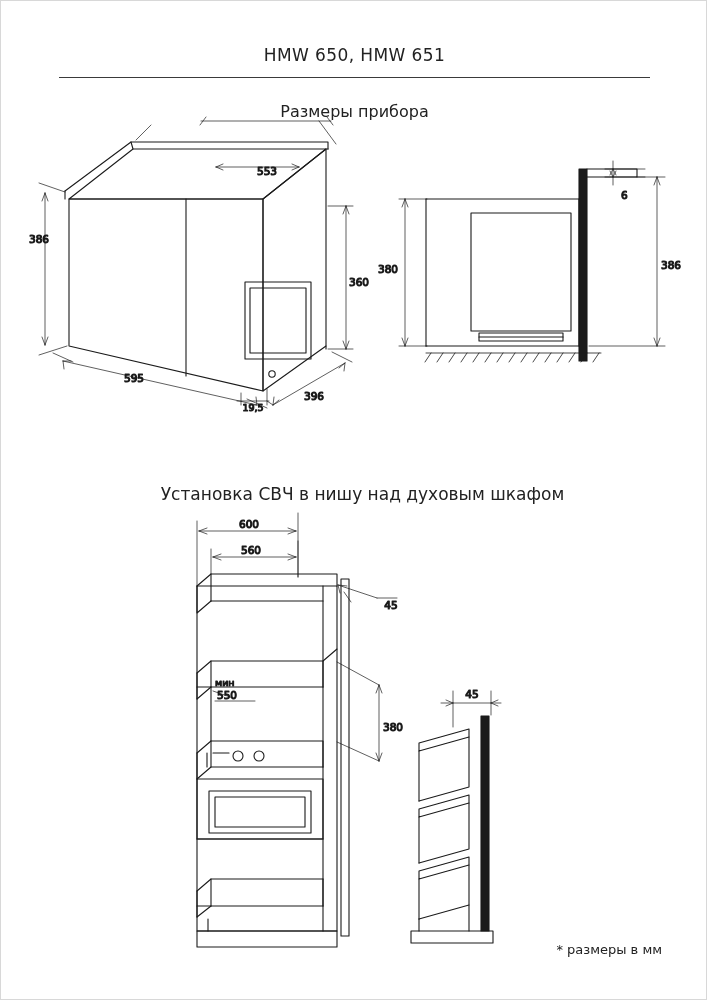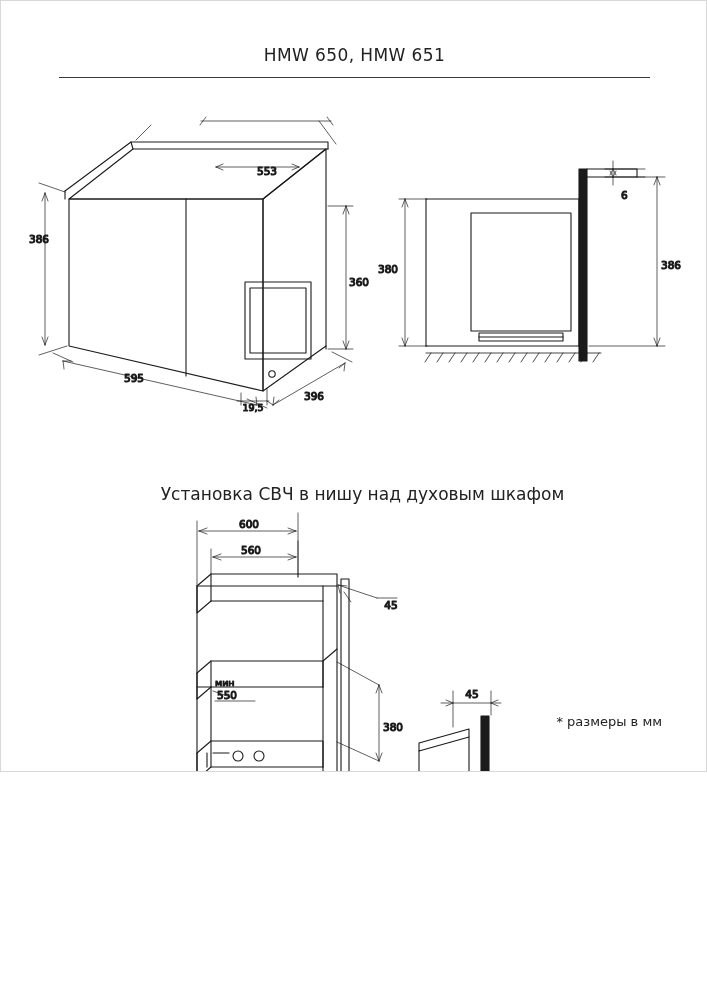--- a/index.html
+++ b/index.html
@@ -7,21 +7,21 @@
     padding: 0;
     background: #ffffff;
   }
   body {
     font-family: "DejaVu Sans", sans-serif;
     color: #1a1a1a;
   }
   #page {
     position: relative;
     width: 707px;
-    height: 772px;
+    height: 1000px;
     background: #ffffff;
     border: 1px solid #d8d8d8;
     box-sizing: border-box;
     overflow: hidden;
   }
   .title {
     position: absolute;
     top: 44px;
     left: 0;
     width: 707px;
@@ -71,20 +71,21 @@
   .dim-label-sm { font-size: 9.5px; }
 </style>
 </head>
 <body>
 
 <div id="page">
 
   <div class="title">HMW 650, HMW 651</div>
   <div class="title-rule"></div>
 
+  <div class="section-heading" id="heading-dimensions">Размеры прибора</div>
   <div class="section-heading" id="heading-installation">Установка СВЧ в нишу над духовым шкафом</div>
 
   <svg class="layer" viewBox="0 0 707 1000">
     <g fill="none" stroke="#1b1b1b" stroke-width="1.1" stroke-linejoin="round" stroke-linecap="round">
 
       <g>
 
         <path d="M68 198 L132 148 L325 148 L262 198 Z"></path>
 
         <path d="M68 198 L262 198 L262 390 L68 345 Z"></path>

